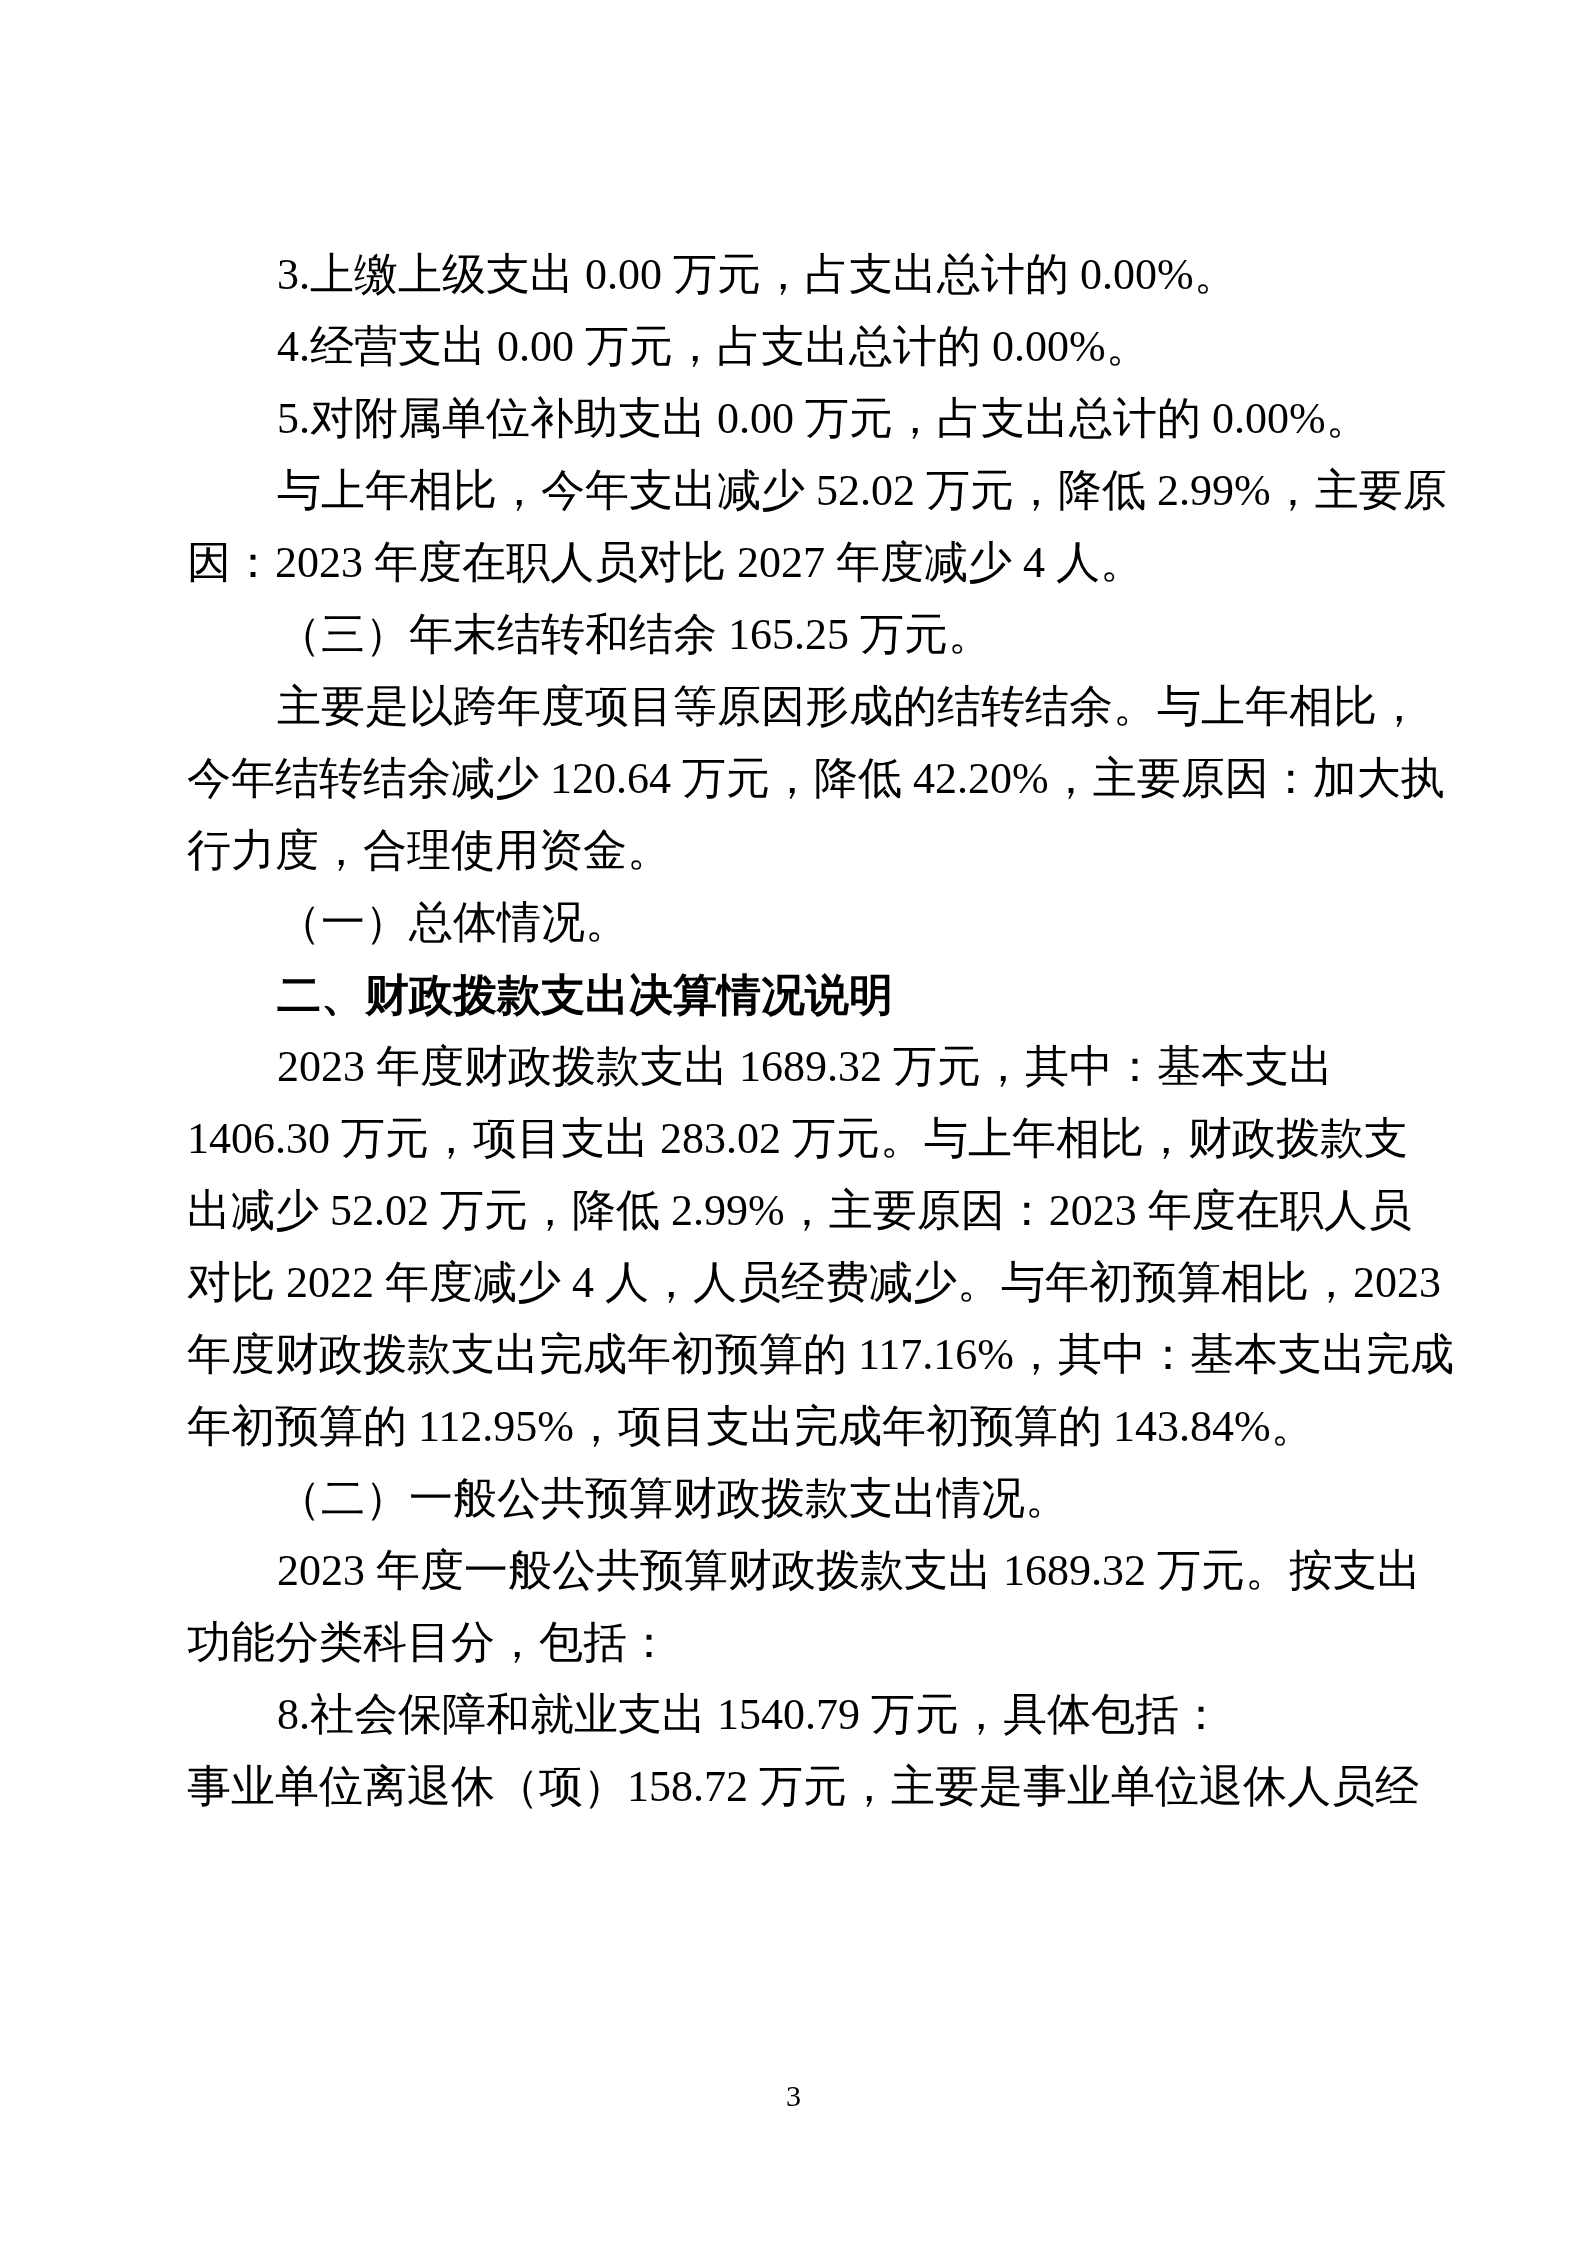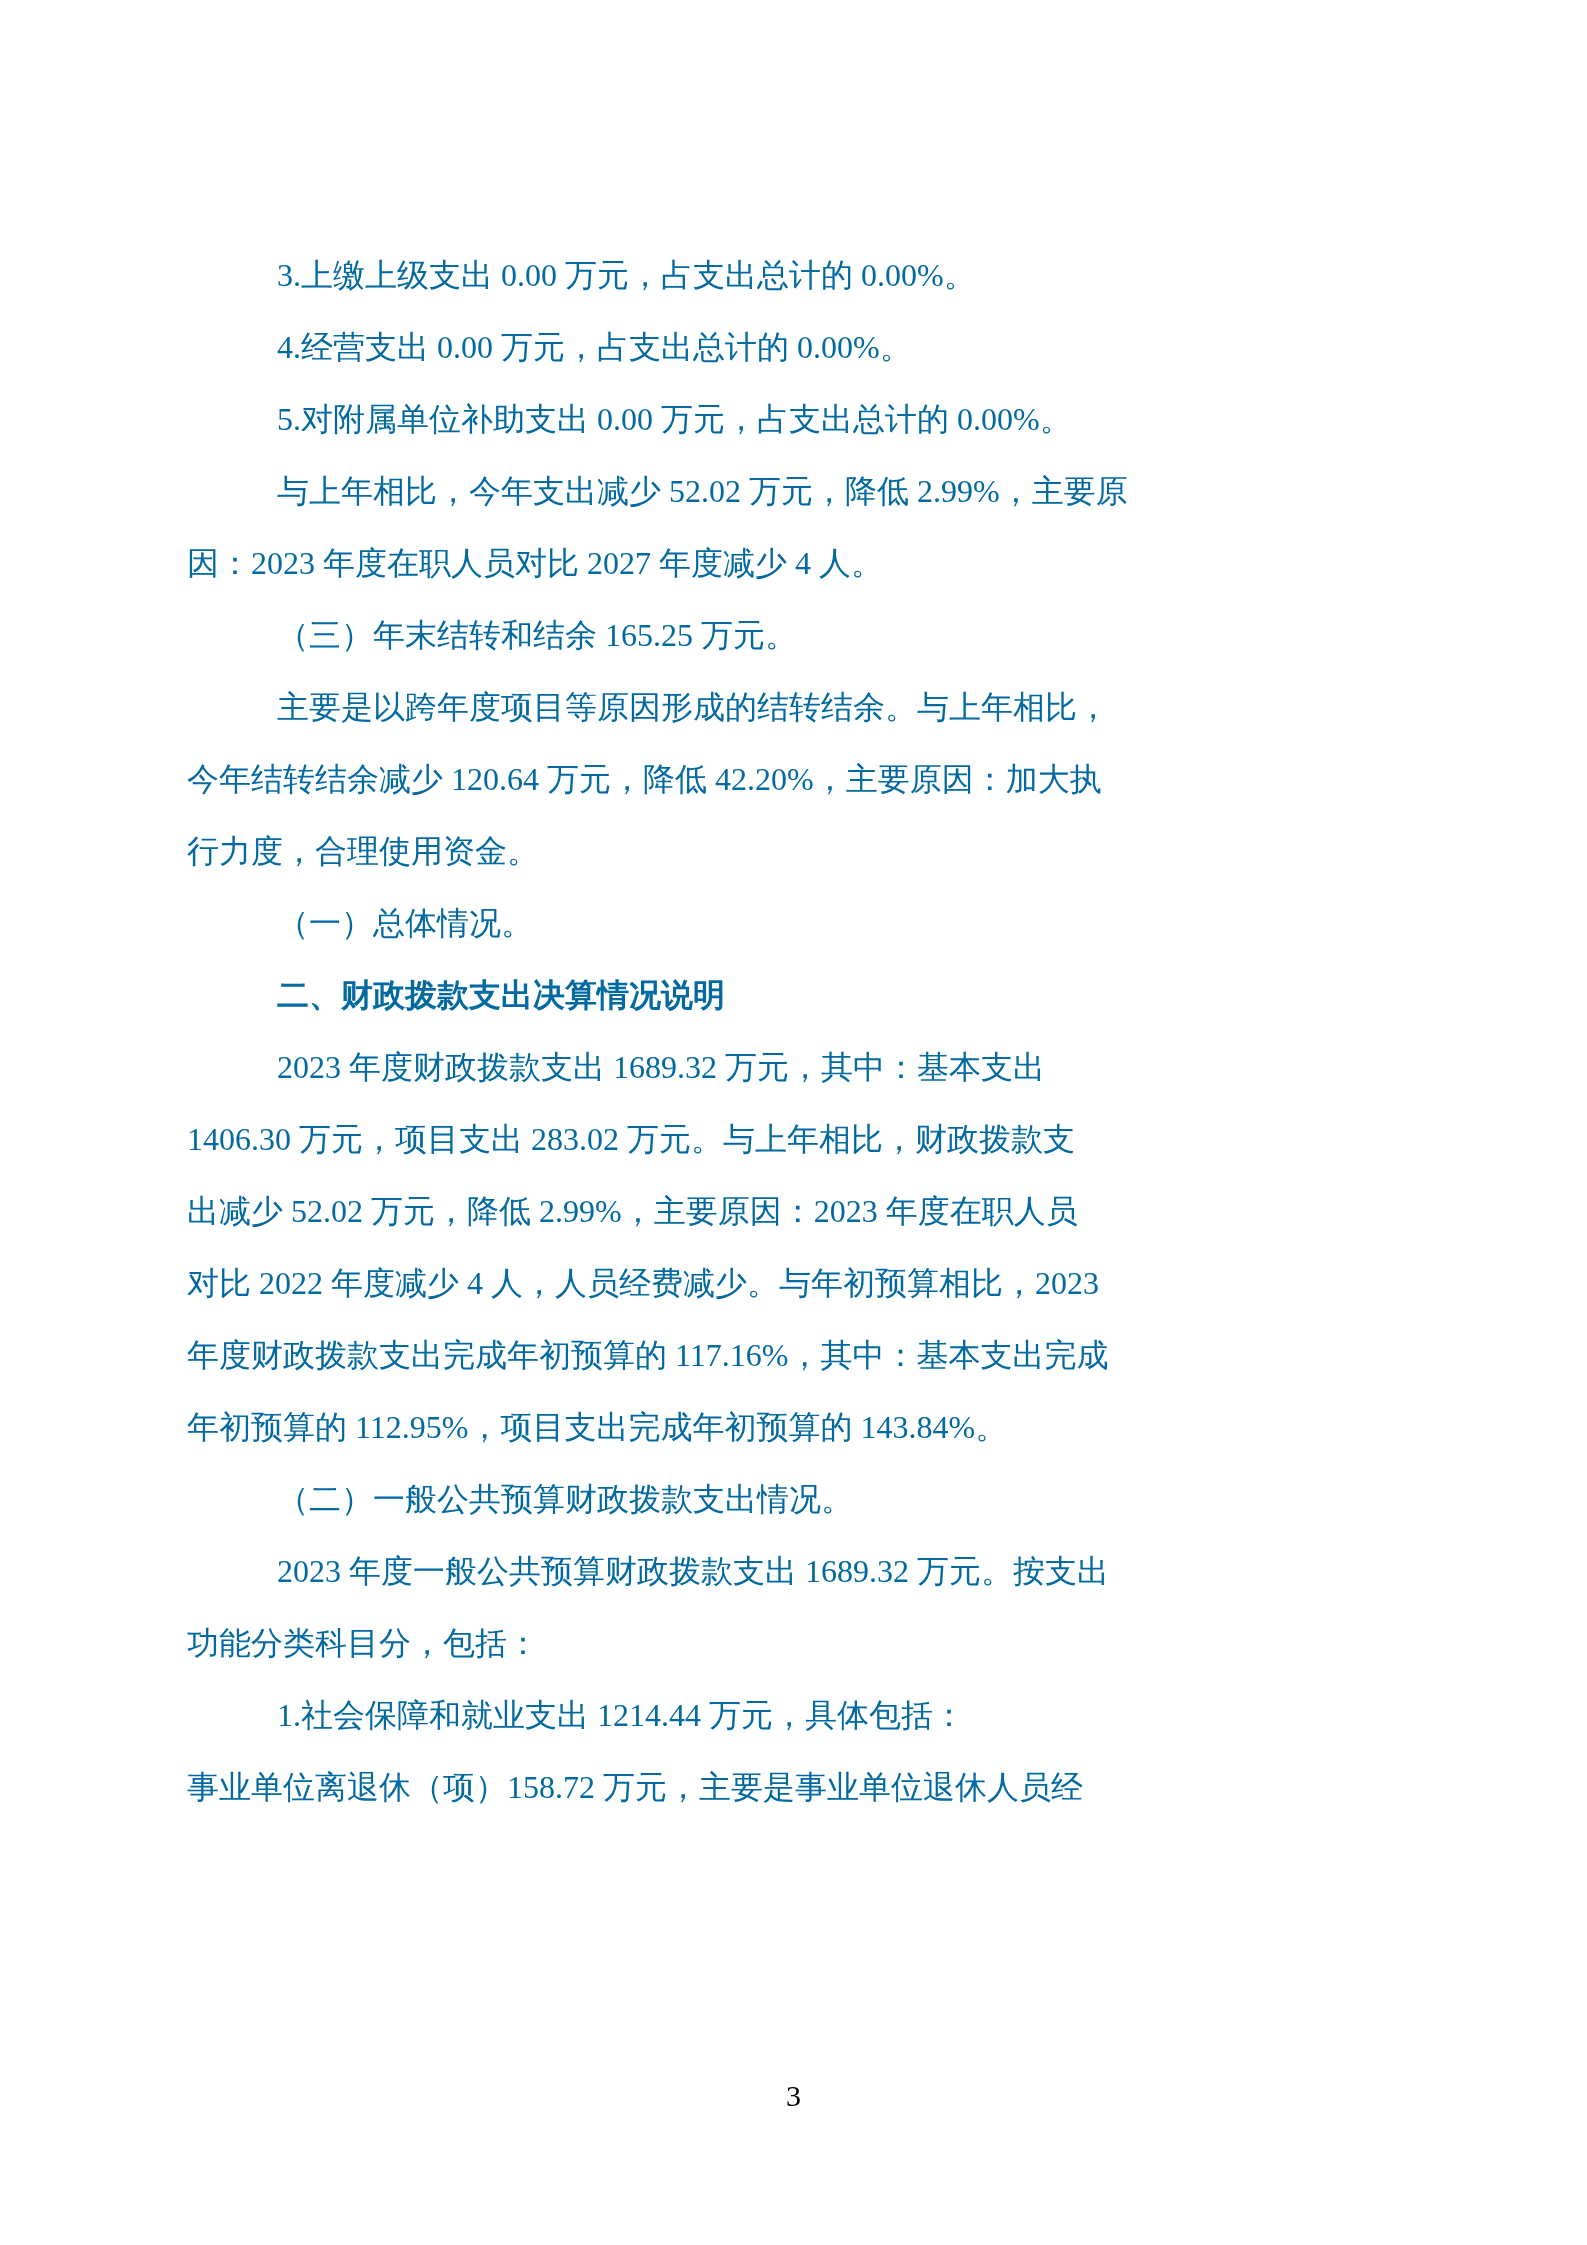--- a/index.html
+++ b/index.html
@@ -16,22 +16,22 @@
   }
   .text-block {
     position: absolute;
     left: 187px;
     top: 239px;
     width: 1213px;
   }
   .line {
     height: 72px;
     line-height: 72px;
-    font-size: 32px;
-    color: #0369a1;
+    font-size: 44px;
+    color: #000000;
     white-space: nowrap;
     font-family: "Liberation Serif", "DejaVu Serif", serif;
     font-weight: 400;
   }
   .indent {
     padding-left: 90px;
   }
   .h-kai {
     font-weight: 400;
   }
@@ -69,17 +69,17 @@
     <div class="line indent h-hei">二、财政拨款支出决算情况说明</div>
     <div class="line indent">2023 年度财政拨款支出 1689.32 万元，其中：基本支出</div>
     <div class="line">1406.30 万元，项目支出 283.02 万元。与上年相比，财政拨款支</div>
     <div class="line">出减少 52.02 万元，降低 2.99%，主要原因：2023 年度在职人员</div>
     <div class="line">对比 2022 年度减少 4 人，人员经费减少。与年初预算相比，2023</div>
     <div class="line">年度财政拨款支出完成年初预算的 117.16%，其中：基本支出完成</div>
     <div class="line">年初预算的 112.95%，项目支出完成年初预算的 143.84%。</div>
     <div class="line indent h-kai">（二）一般公共预算财政拨款支出情况。</div>
     <div class="line indent">2023 年度一般公共预算财政拨款支出 1689.32 万元。按支出</div>
     <div class="line">功能分类科目分，包括：</div>
-    <div class="line indent">1.社会保障和就业支出 1214.44 万元，具体包括：</div>
+    <div class="line indent">8.社会保障和就业支出 1540.79 万元，具体包括：</div>
     <div class="line">事业单位离退休（项）158.72 万元，主要是事业单位退休人员经</div>
   </div>
   <div class="page-number">3</div>
 </div>
 
 </body></html>

